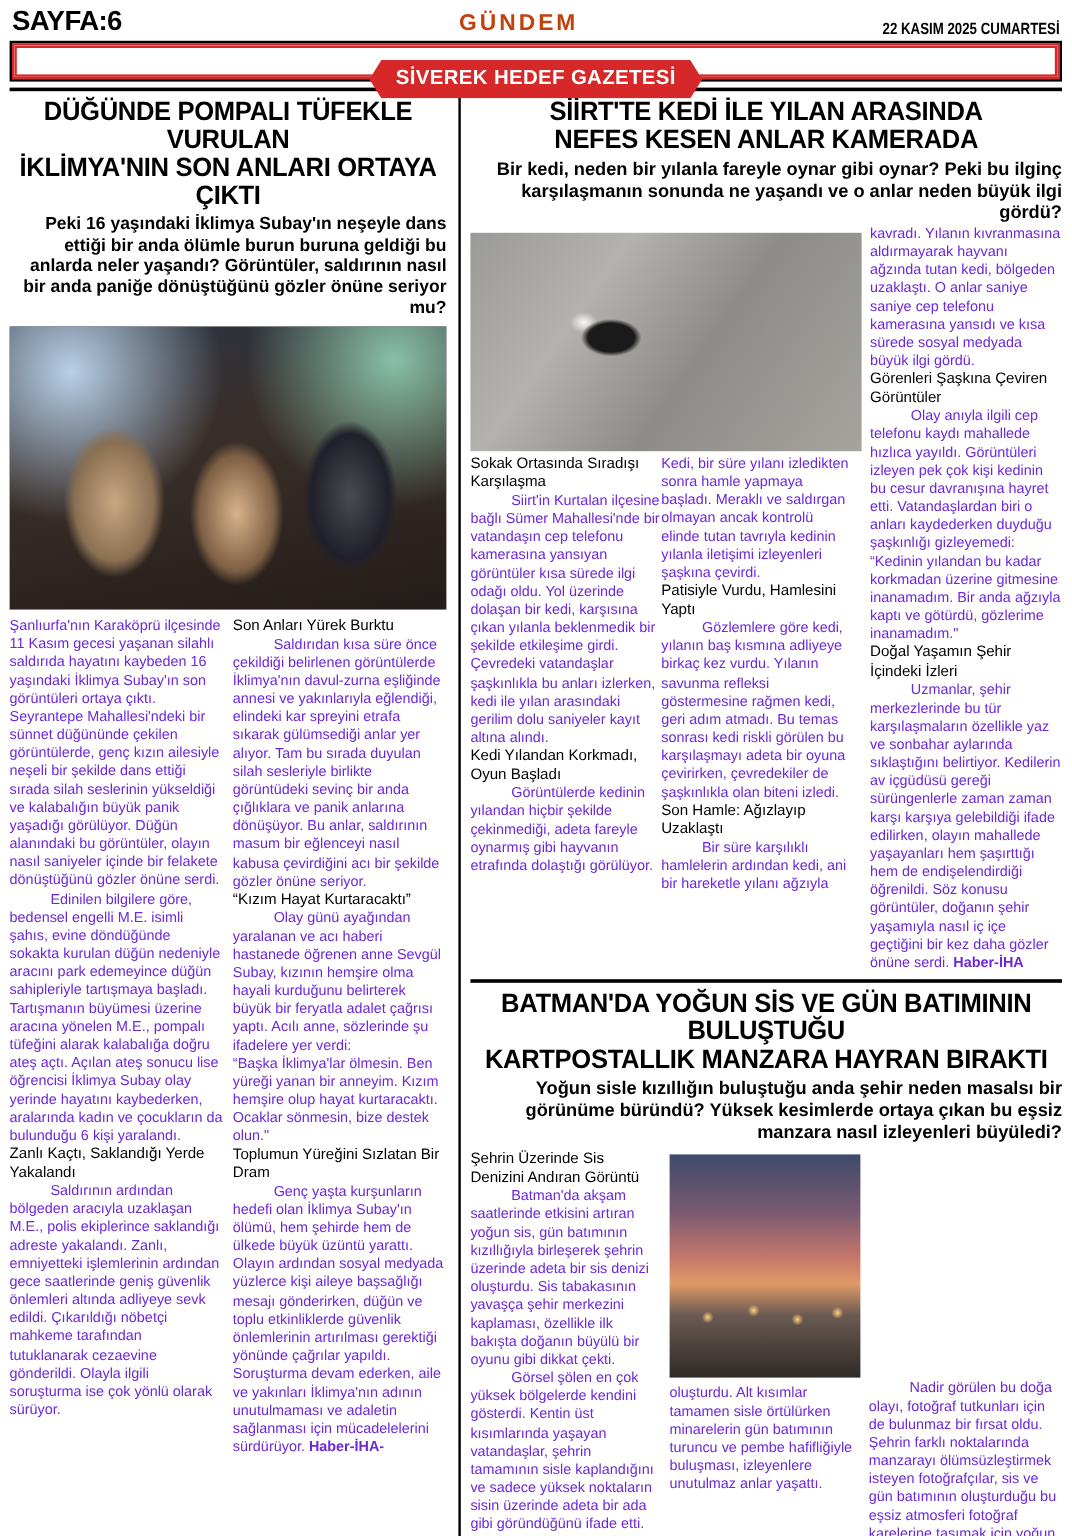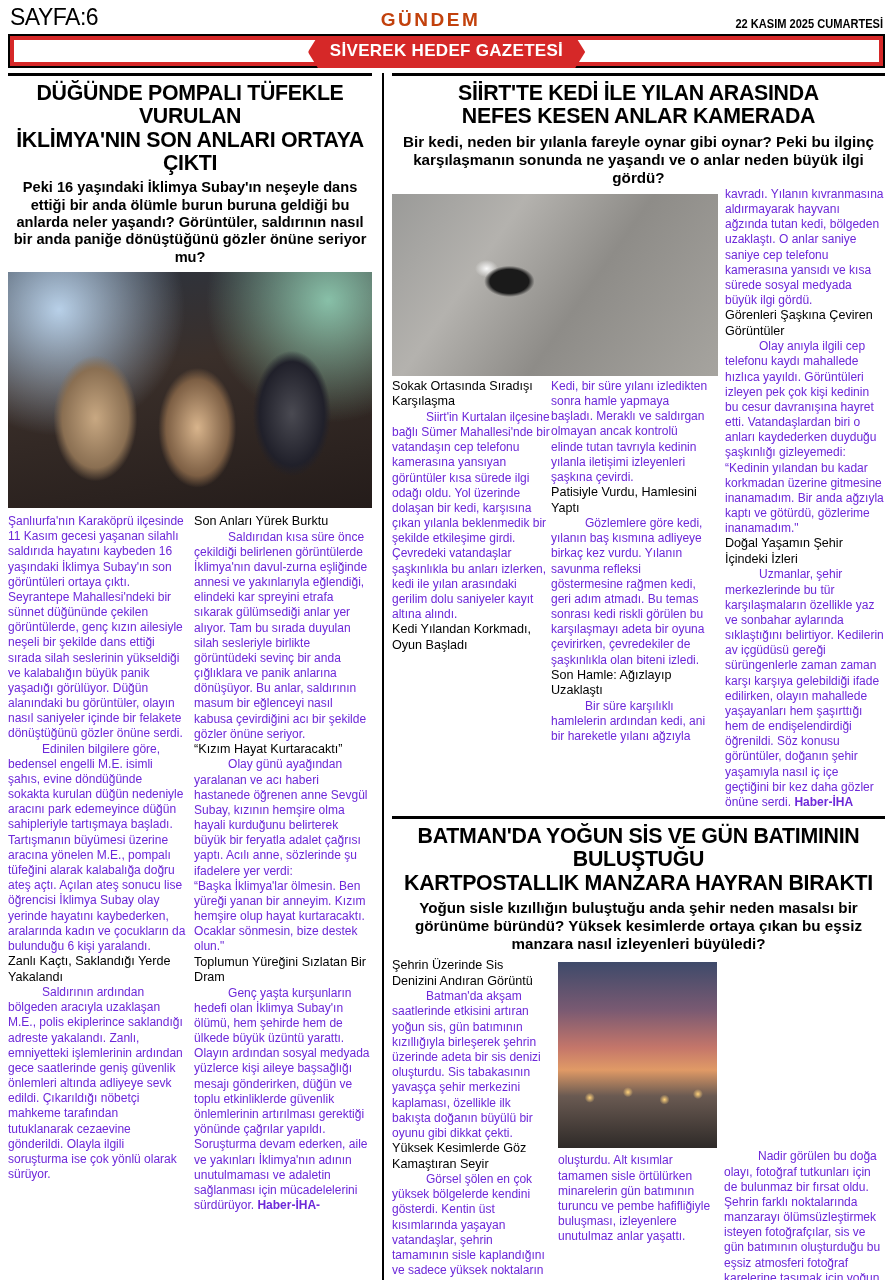--- a/index.html
+++ b/index.html
@@ -10,21 +10,21 @@
     overflow: hidden;
   }
   .page { position: relative; width: 893px; height: 1280px; padding: 0 8px; }
 
   
   .masthead {
     display: flex; align-items: flex-end; justify-content: space-between;
     height: 32px; padding: 0 2px 1px 2px;
   }
   .masthead-page {
-    font-size: 23px; font-weight: normal; letter-spacing: -0.5px;
+    font-size: 23px; font-weight: bold; letter-spacing: -0.5px;
     color: #000; white-space: nowrap;
   }
   .masthead-section {
     font-size: 19px; font-weight: bold; letter-spacing: 2.5px;
     color: #c2410c; white-space: nowrap; margin-left: 60px;
   }
   .masthead-date {
     font-size: 13.5px; font-weight: bold; color: #000;
     white-space: nowrap; transform: scaleX(0.82); transform-origin: right bottom;
   }
@@ -35,21 +35,21 @@
     position: absolute; inset: 0;
     background: #ffffff;
     border: 2px solid #000;
     box-shadow: inset 0 0 0 2px #d62828;
   }
   .banner-inner {
     position: absolute; left: 4px; right: 4px; top: 4px; bottom: 4px;
     border: 2px solid #d62828; background: #fff;
   }
   .banner-plate {
-    position: absolute; left: 50%; top: 2px; transform: translateX(-50%);
+    position: absolute; left: 50%; top: 16px; transform: translateX(-50%);
     background: #d62828; color: #fff;
     font-size: 17px; font-weight: bold; letter-spacing: 0.3px;
     padding: 5px 22px 7px 22px;
     white-space: nowrap;
     clip-path: polygon(10px 0, calc(100% - 10px) 0, 100% 50%, calc(100% - 10px) 100%, 10px 100%, 0 50%);
     z-index: 3;
   }
 
   
   .content { display: flex; gap: 0; margin-top: 5px; }
@@ -63,21 +63,21 @@
   h1.headline {
     font-size: 22px; font-weight: bold; line-height: 1.06;
     letter-spacing: -0.3px; text-align: center; color: #000;
     transform: scaleX(0.97); transform-origin: center;
   }
   .headline-r { font-size: 23.5px; }
   .headline-b { font-size: 19.5px; }
 
   .standfirst {
     font-size: 14.6px; font-weight: bold; line-height: 1.19;
-    color: #000; margin-top: 5px; text-align: center;
+    color: #000; margin-top: 5px; text-align: right;
   }
   .standfirst.s2 { font-size: 15.2px; }
   .standfirst.s3 { font-size: 15.2px; }
 
   
   .photo { position: relative; overflow: hidden; background: #333; }
   .ph-wedding {
     width: 100%; height: 236px; margin-top: 6px;
     background:
       radial-gradient(ellipse 60px 90px at 24% 62%, #c8a882 0%, #8a6f52 55%, rgba(0,0,0,0) 70%),
@@ -182,20 +182,21 @@
         <div class="standfirst s2">Bir kedi, neden bir yılanla fareyle oynar gibi oynar? Peki bu ilginç karşılaşmanın sonunda ne yaşandı ve o anlar neden büyük ilgi gördü?</div>
 
         <div class="three-col-wrap">
           <div style="width:326px">
             <div class="photo ph-cat"></div>
             <div class="mid-block">
               <div class="tc">
                 <h3 class="subhead">Sokak Ortasında Sıradışı Karşılaşma</h3>
                 <p class="body indent">Siirt'in Kurtalan ilçesine bağlı Sümer Mahallesi'nde bir vatandaşın cep telefonu kamerasına yansıyan görüntüler kısa sürede ilgi odağı oldu. Yol üzerinde dolaşan bir kedi, karşısına çıkan yılanla beklenmedik bir şekilde etkileşime girdi. Çevredeki vatandaşlar şaşkınlıkla bu anları izlerken, kedi ile yılan arasındaki gerilim dolu saniyeler kayıt altına alındı.</p>
                 <h3 class="subhead">Kedi Yılandan Korkmadı, Oyun Başladı</h3>
+                <p class="body indent">Görüntülerde kedinin yılandan hiçbir şekilde çekinmediği, adeta fareyle oynarmış gibi hayvanın etrafında dolaştığı görülüyor.</p>
               </div>
               <div class="tc">
                 <p class="body">Kedi, bir süre yılanı izledikten sonra hamle yapmaya başladı. Meraklı ve saldırgan olmayan ancak kontrolü elinde tutan tavrıyla kedinin yılanla iletişimi izleyenleri şaşkına çevirdi.</p>
                 <h3 class="subhead">Patisiyle Vurdu, Hamlesini Yaptı</h3>
                 <p class="body indent">Gözlemlere göre kedi, yılanın baş kısmına adliyeye birkaç kez vurdu. Yılanın savunma refleksi göstermesine rağmen kedi, geri adım atmadı. Bu temas sonrası kedi riskli görülen bu karşılaşmayı adeta bir oyuna çevirirken, çevredekiler de şaşkınlıkla olan biteni izledi.</p>
                 <h3 class="subhead">Son Hamle: Ağızlayıp Uzaklaştı</h3>
                 <p class="body indent">Bir süre karşılıklı hamlelerin ardından kedi, ani bir hareketle yılanı ağzıyla</p>
               </div>
             </div>
           </div>
@@ -213,21 +214,20 @@
       <div style="margin-top:6px">
         <div class="rule-thick"></div>
         <h1 class="headline headline-b">BATMAN'DA YOĞUN SİS VE GÜN BATIMININ BULUŞTUĞU</h1>
         <h1 class="headline headline-b">KARTPOSTALLIK MANZARA HAYRAN BIRAKTI</h1>
         <div class="standfirst s3">Yoğun sisle kızıllığın buluştuğu anda şehir neden masalsı bir görünüme büründü? Yüksek kesimlerde ortaya çıkan bu eşsiz manzara nasıl izleyenleri büyüledi?</div>
 
         <div class="three-col-wrap" style="margin-top:5px">
           <div class="tc">
             <h3 class="subhead">Şehrin Üzerinde Sis Denizini Andıran Görüntü</h3>
             <p class="body indent">Batman'da akşam saatlerinde etkisini artıran yoğun sis, gün batımının kızıllığıyla birleşerek şehrin üzerinde adeta bir sis denizi oluşturdu. Sis tabakasının yavaşça şehir merkezini kaplaması, özellikle ilk bakışta doğanın büyülü bir oyunu gibi dikkat çekti.</p>
-            <h3 class="subhead">Yüksek Kesimlerde Göz Kamaştıran Seyir</h3>
             <p class="body indent">Görsel şölen en çok yüksek bölgelerde kendini gösterdi. Kentin üst kısımlarında yaşayan vatandaşlar, şehrin tamamının sisle kaplandığını ve sadece yüksek noktaların sisin üzerinde adeta bir ada gibi göründüğünü ifade etti. Sisle kaplanan alt bölgeler ve yukarıdan görünen sakin yapıların oluşturduğu görüntü, izleyenlere sakince akan bir doğa tablosu sundu.</p>
 
           </div>
           <div class="tc">
             <div class="photo ph-fog"></div>
             <p class="body" style="margin-top:5px">oluşturdu. Alt kısımlar tamamen sisle örtülürken minarelerin gün batımının turuncu ve pembe hafifliğiyle buluşması, izleyenlere unutulmaz anlar yaşattı.</p>
 
           </div>
           <div class="tc-wide">
             <p class="body indent" style="margin-top:191px">Nadir görülen bu doğa olayı, fotoğraf tutkunları için de bulunmaz bir fırsat oldu. Şehrin farklı noktalarında manzarayı ölümsüzleştirmek isteyen fotoğrafçılar, sis ve gün batımının oluşturduğu bu eşsiz atmosferi fotoğraf karelerine taşımak için yoğun çaba harcadı. Çekilen görüntüler sosyal medyada kısa sürede ilgi gördü.</p>

